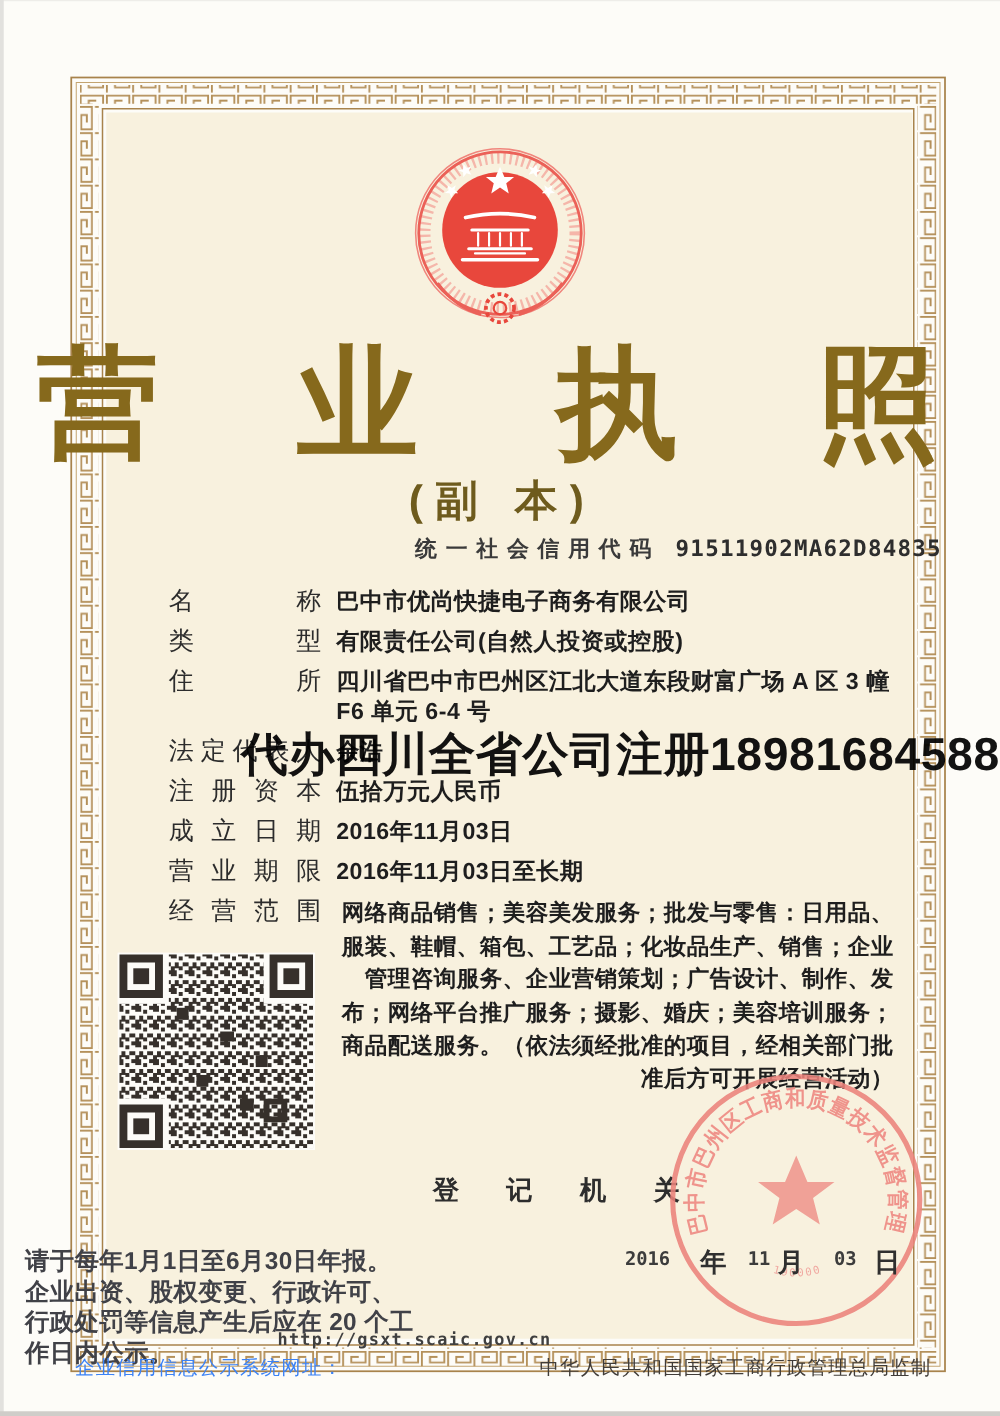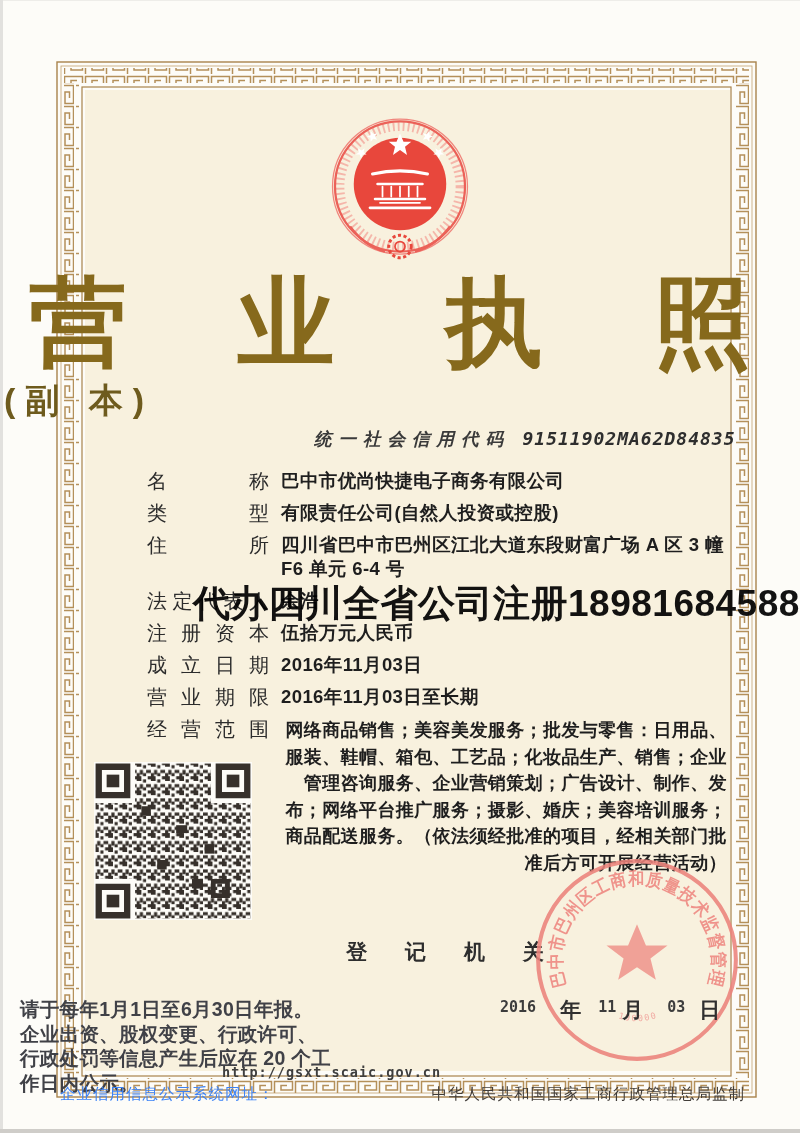--- a/index.html
+++ b/index.html
@@ -14,29 +14,29 @@
   .frame{position:absolute;inset:0;z-index:1;pointer-events:none}
   
   .emblem{position:absolute;left:325px;top:110px;width:150px;height:168px;z-index:2}
   
   .title{
     position:absolute;left:0;right:0;top:274px;z-index:2;
     text-align:center;font-size:97px;font-weight:bold;color:#86691c;
     letter-spacing:42px;padding-left:22px;line-height:1.02;white-space:nowrap;
   }
   .subtitle{
-    position:absolute;left:0;right:0;top:378px;z-index:2;text-align:left;
+    position:absolute;left:0;right:0;top:378px;z-index:2;text-align:center;
     font-size:34px;font-weight:bold;color:#6e5b1d;letter-spacing:10px;padding-left:4px;
   }
-  .credit-line{position:absolute;left:314px;top:427px;z-index:2;white-space:nowrap;font-style:italic;}
+  .credit-line{position:absolute;left:332px;top:427px;z-index:2;white-space:nowrap;}
   .credit-label{font-size:17.5px;color:#3a3a3a;font-weight:600;letter-spacing:7px;}
   .credit-value{font-size:18px;color:#2e2e2e;font-weight:600;letter-spacing:1px;
     font-family:"DejaVu Sans Mono","Liberation Mono",monospace;margin-left:8px;}
   
-  .fields{position:absolute;left:147px;top:469px;width:580px;z-index:2;
+  .fields{position:absolute;left:135px;top:469px;width:580px;z-index:2;
     display:grid;grid-template-columns:122px 1fr;column-gap:12px;row-gap:8px;}
   .flabel{font-size:20px;color:#2c2c2c;line-height:24px;
     text-align:justify;text-align-last:justify;align-self:start;}
   .fvalue{font-size:18.5px;font-weight:700;color:#1e1e1e;line-height:24px;
     letter-spacing:.4px;align-self:start;}
   .fvalue.scope{font-size:18px;line-height:26.5px;text-align:right;}
   
   .qr{position:absolute;left:94px;top:762px;width:158px;height:158px;z-index:2}
   
   .reg-label{position:absolute;left:0;right:0;top:938px;z-index:2;text-align:center;

